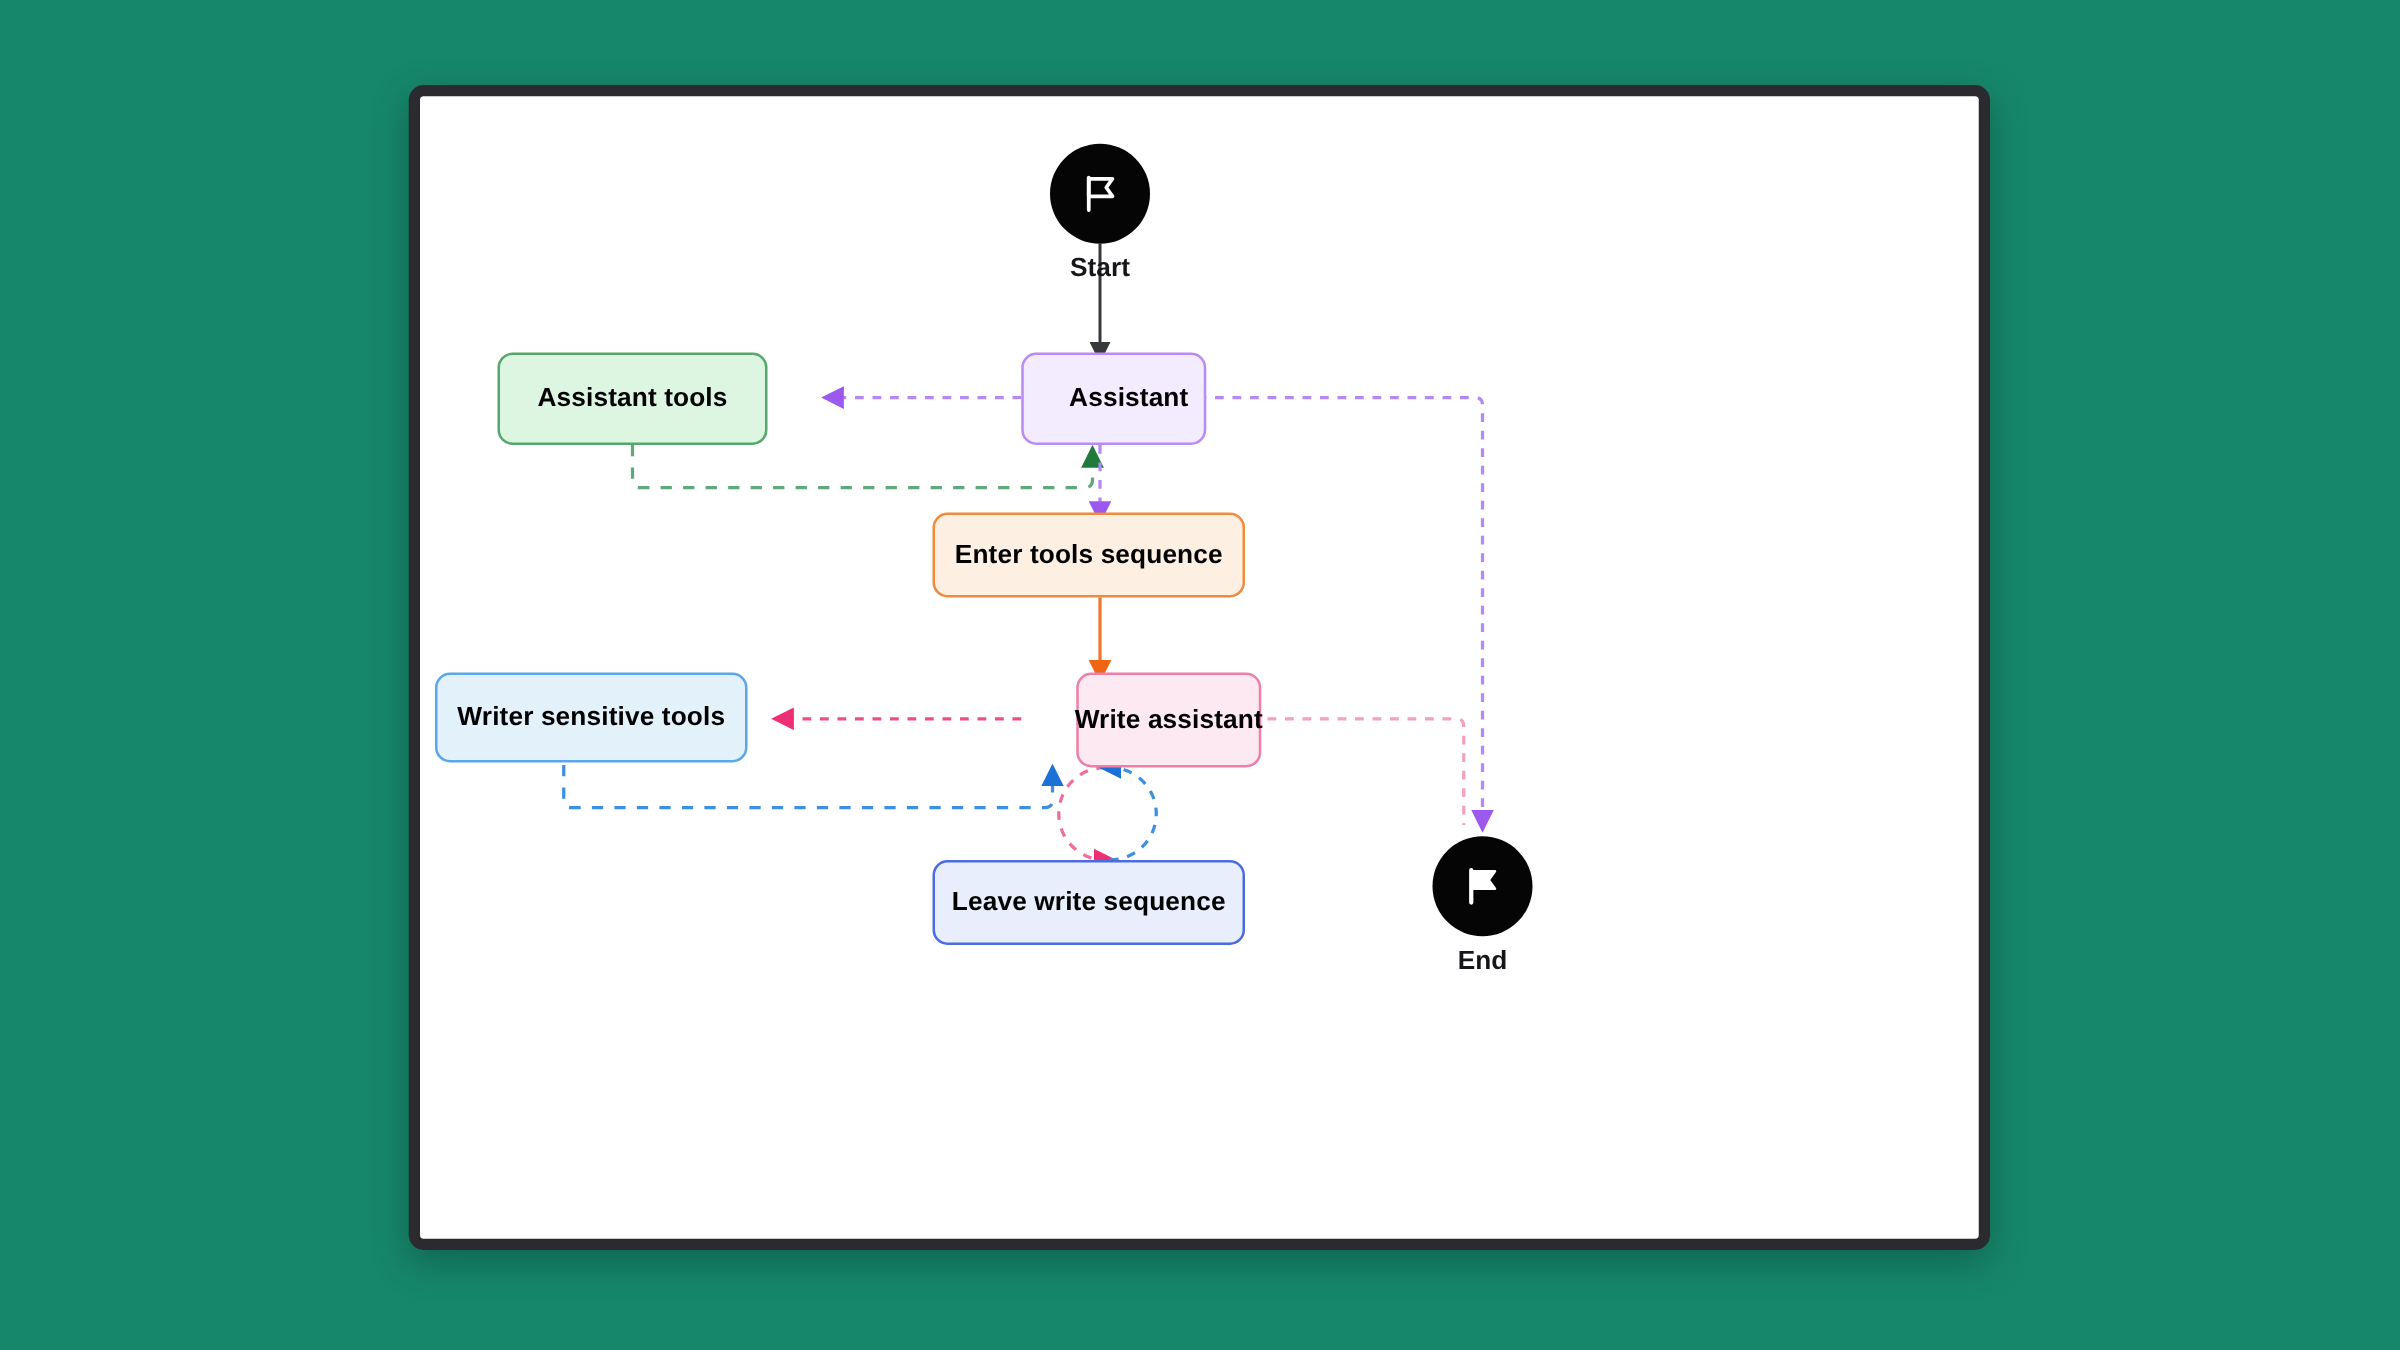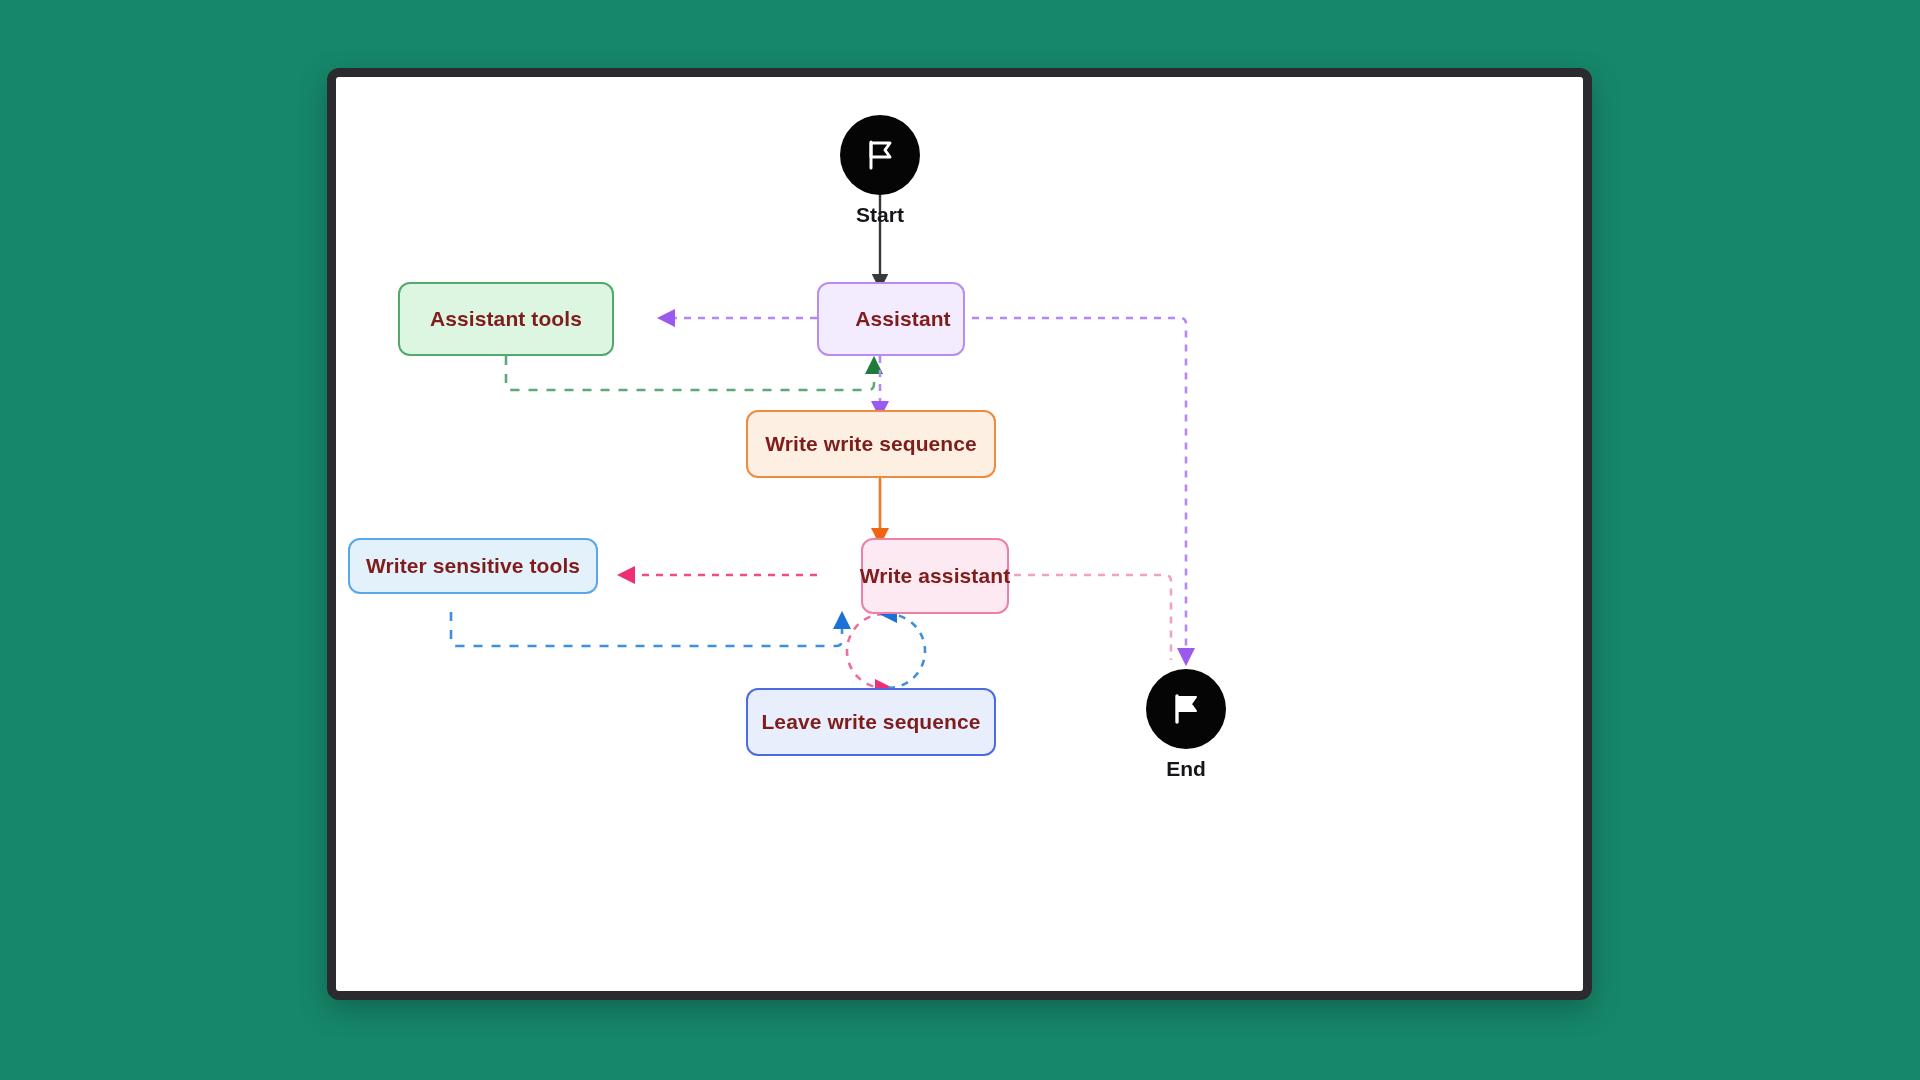--- a/index.html
+++ b/index.html
@@ -46,21 +46,21 @@
   .node {
     position: absolute;
     display: flex;
     align-items: center;
     justify-content: center;
     border-radius: 12px;
     border-width: 2.5px;
     border-style: solid;
     font-size: 21px;
     font-weight: bold;
-    color: #7f1d1d;
+    color: #000000;
     letter-spacing: 0.1px;
     text-align: center;
     line-height: 1.2;
     white-space: nowrap;
   }
 
   .terminal {
     position: absolute;
     display: flex;
     flex-direction: column;
@@ -155,24 +155,24 @@
 
     <div class="node" style="left:62px; top:205px; width:216px; height:74px; background:#ddf6e1; border-color:#55a86b;">
       <span>Assistant tools</span>
     </div>
 
     <div class="node" style="left:481px; top:205px; width:148px; height:74px; background:#f3ecfe; border-color:#b98cf5;padding-left:24px;">
       <span>Assistant</span>
     </div>
 
     <div class="node" style="left:410px; top:333px; width:250px; height:68px; background:#fdf0e3; border-color:#f08a3c;">
-      <span>Write write sequence</span>
+      <span>Enter tools sequence</span>
     </div>
 
-    <div class="node" style="left:12px; top:461px; width:250px; height:56px; background:#e3f1fb; border-color:#5aa6e8;">
+    <div class="node" style="left:12px; top:461px; width:250px; height:72px; background:#e3f1fb; border-color:#5aa6e8;">
       <span>Writer sensitive tools</span>
     </div>
 
     <div class="node" style="left:481px; top:461px; width:148px; height:76px; background:#fde9f1; border-color:#ee7fa8;margin-left:44px;">
       <span>Write assistant</span>
     </div>
 
     <div class="node" style="left:410px; top:611px; width:250px; height:68px; background:#e8eefb; border-color:#4b6ce0;">
       <span>Leave write sequence</span>
     </div>

